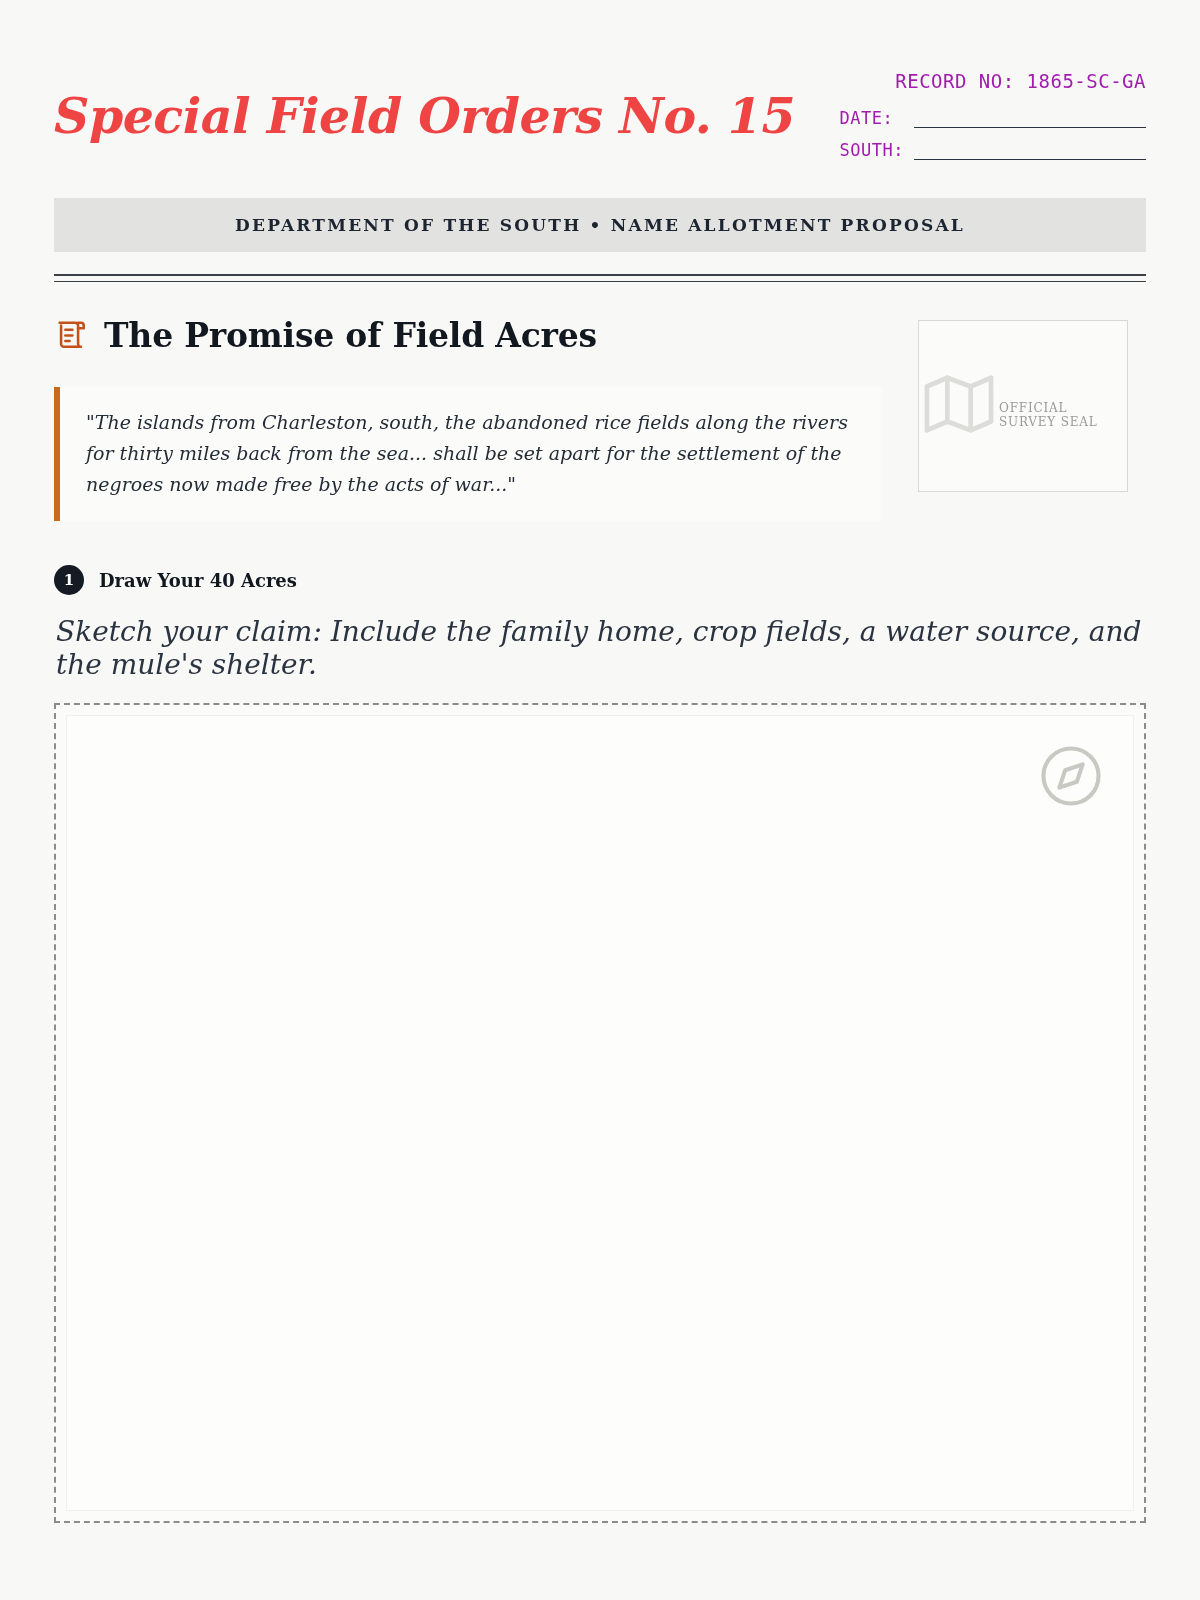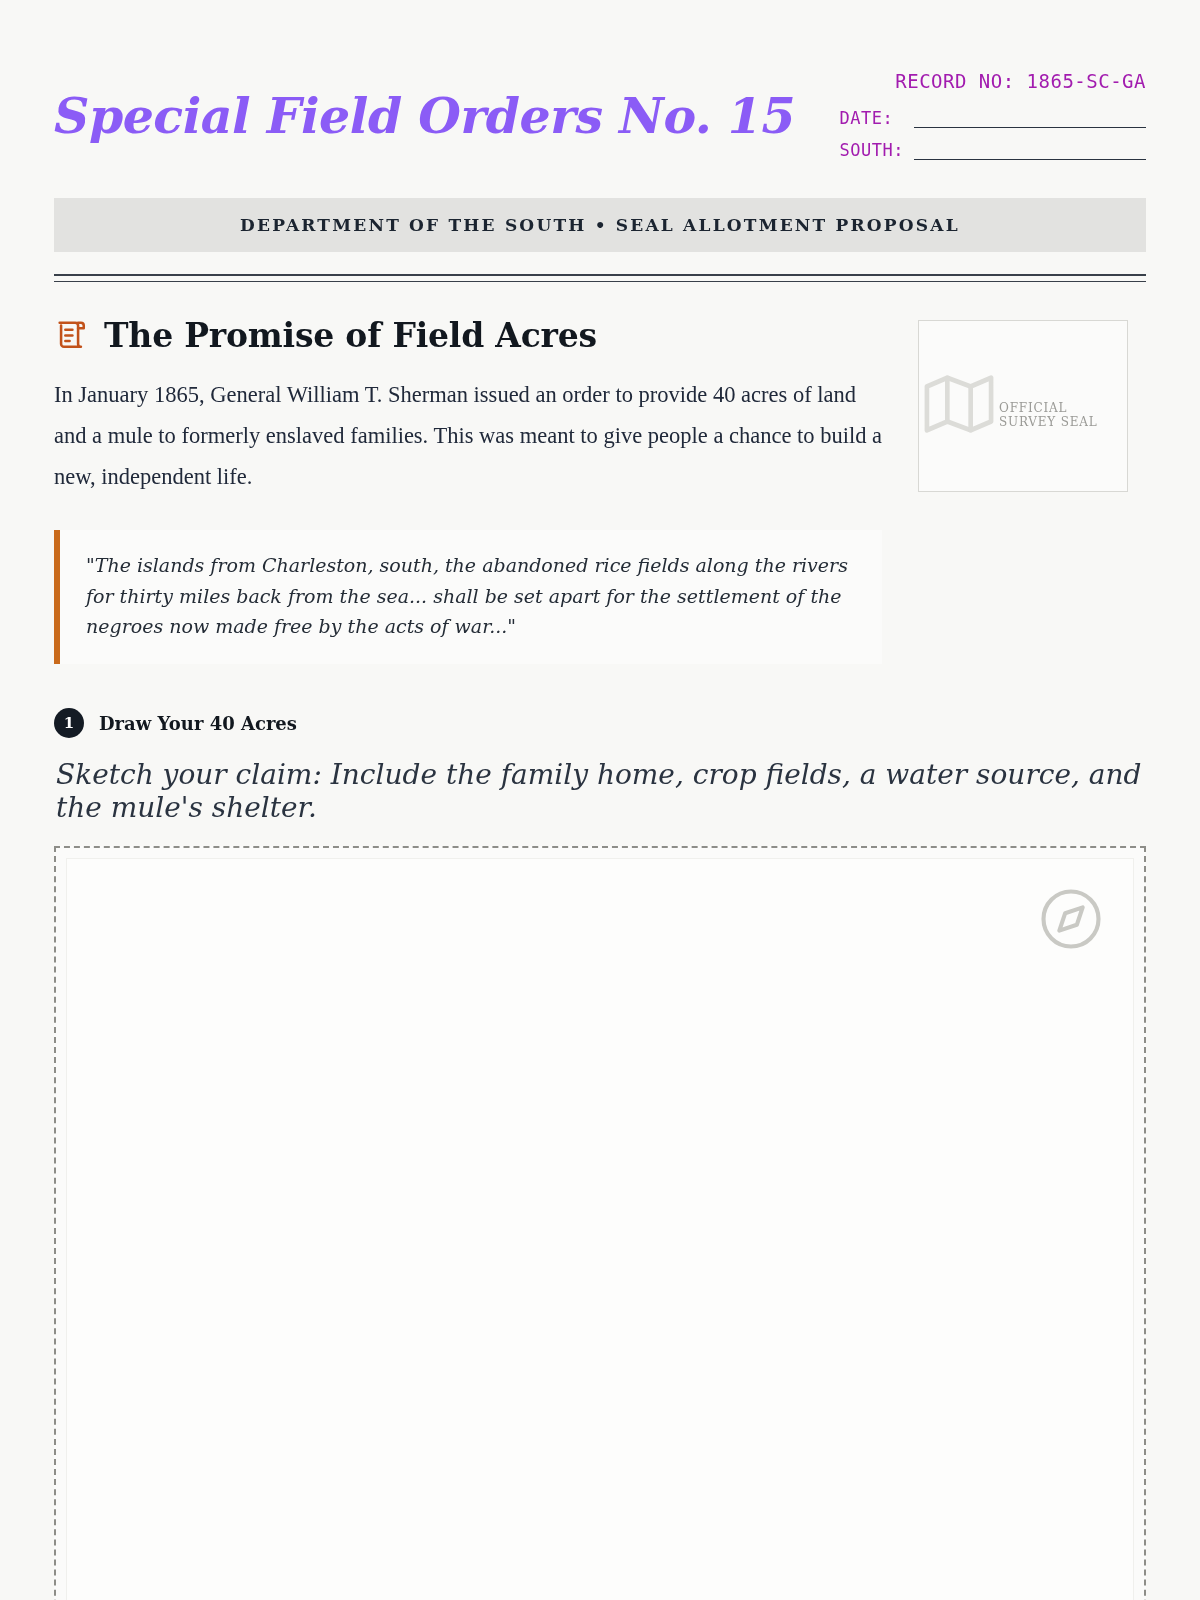--- a/index.html
+++ b/index.html
@@ -29,21 +29,21 @@
     align-items: flex-start;
     justify-content: space-between;
     padding-top: 22px;
   }
   .doc-title {
     font-family: "DejaVu Serif", serif;
     font-style: italic;
     font-weight: bold;
     font-size: 49px;
     letter-spacing: -0.5px;
-    color: #8b5cf6;
+    color: #ef4444;
     margin: 0;
     line-height: 1.1;
     padding-top: 28px;
   }
   .header-meta {
     font-family: "DejaVu Sans Mono", monospace;
     font-size: 19px;
     color: #a21caf;
     text-align: right;
     padding-top: 8px;
@@ -225,21 +225,21 @@
         <span class="lbl">DATE:</span>
         <span class="field-line"></span>
       </div>
       <div class="field-row">
         <span class="lbl">SOUTH:</span>
         <span class="field-line"></span>
       </div>
     </div>
   </div>
 
-  <div class="band">DEPARTMENT OF THE SOUTH • SEAL ALLOTMENT PROPOSAL</div>
+  <div class="band">DEPARTMENT OF THE SOUTH • NAME ALLOTMENT PROPOSAL</div>
 
   <div class="rules">
     <div class="rule-a"></div>
     <div class="rule-b"></div>
   </div>
 
   <div class="content">
     <div class="col-main">
 
       <div class="sec-head">
@@ -248,21 +248,20 @@
             <path d="M4 4h11a2 2 0 0 1 2 2v13a2 2 0 0 0 2 2H7a2 2 0 0 1-2-2V6"></path>
             <path d="M17 4h2a2 2 0 0 1 2 2v2h-4"></path>
             <line x1="8" y1="9" x2="13" y2="9"></line>
             <line x1="8" y1="13" x2="13" y2="13"></line>
             <line x1="8" y1="17" x2="11" y2="17"></line>
           </svg>
         </span>
         <h2 class="sec-title">The Promise of Field Acres</h2>
       </div>
 
-      <p class="body-text">In January 1865, General William T. Sherman issued an order to provide 40 acres of land and a mule to formerly enslaved families. This was meant to give people a chance to build a new, independent life.</p>
 
       <div class="quote">
         <p>"The islands from Charleston, south, the abandoned rice fields along the rivers for thirty miles back from the sea... shall be set apart for the settlement of the negroes now made free by the acts of war..."</p>
       </div>
     </div>
 
     <div class="seal">
       <span>
         <svg width="80" height="70" viewBox="0 0 24 24" fill="none" stroke="#dcdcd8" stroke-width="1.6" stroke-linecap="round" stroke-linejoin="round">
           <polygon points="1 6 8 3 16 6 23 3 23 18 16 21 8 18 1 21 1 6"></polygon>

